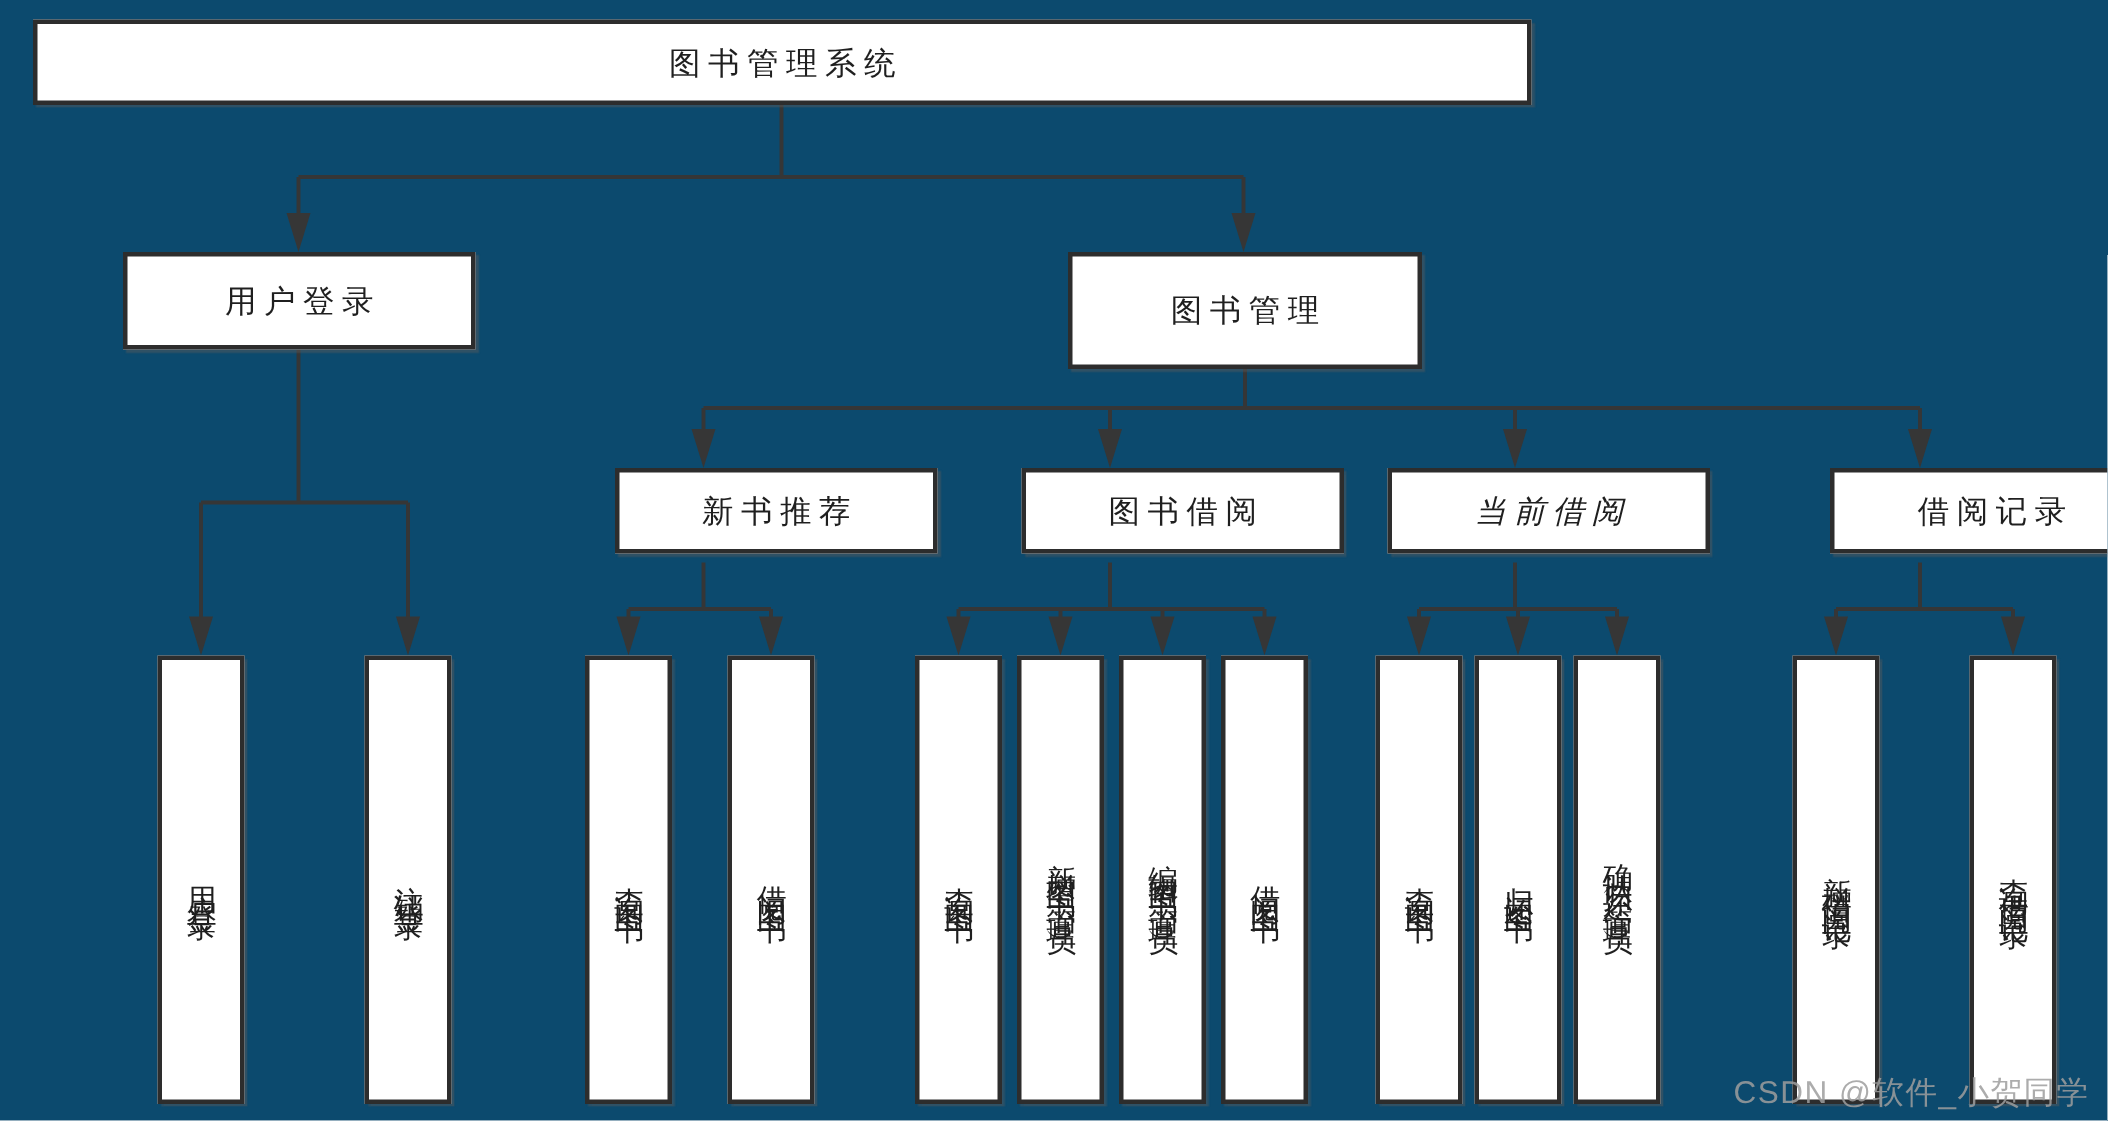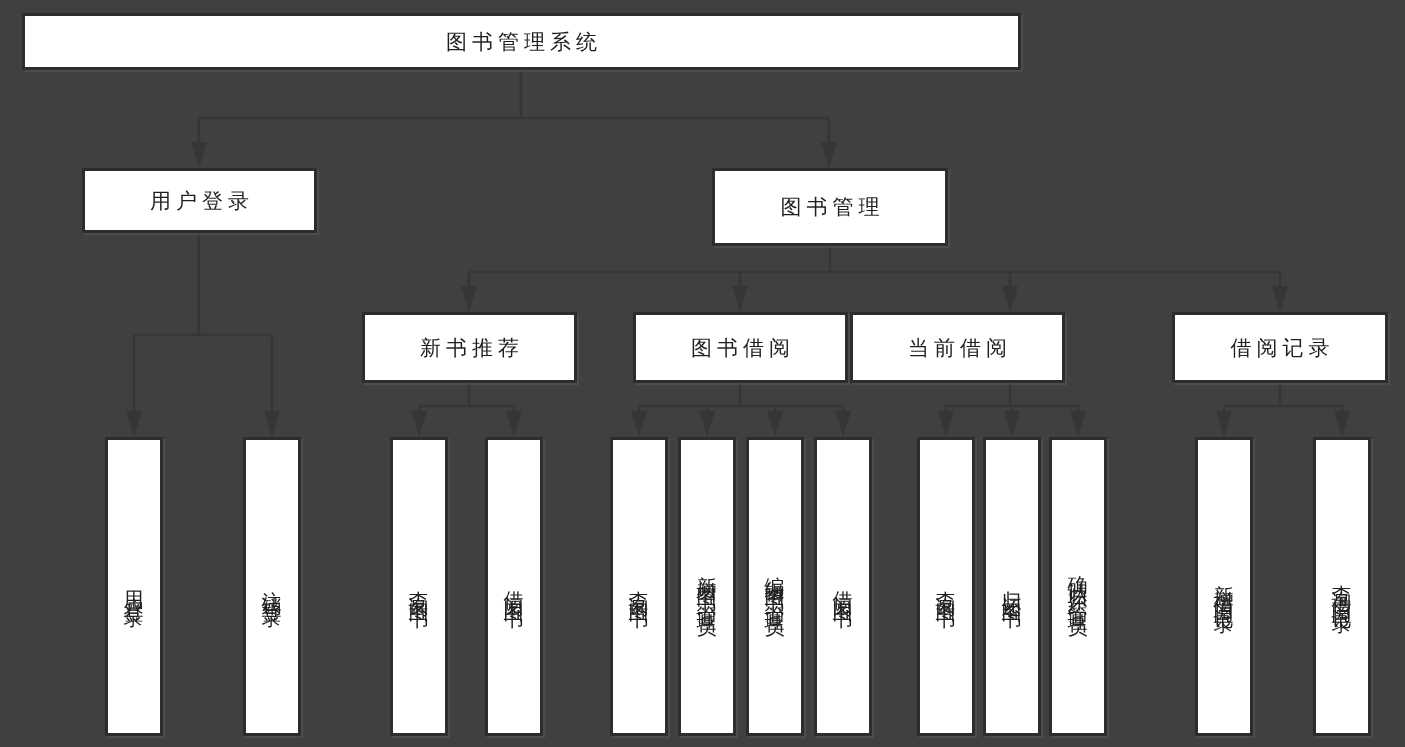--- a/index.html
+++ b/index.html
@@ -1,20 +1,20 @@
 <!DOCTYPE html>
 <html><head>
 <meta charset="utf-8">
 <style>
   html, body { margin: 0; padding: 0; background: #ffffff; }
   #canvas {
     position: relative;
     width: 1405px;
     height: 747px;
-    background: #404040;
+    background: #0c4a6e;
     font-family: "Liberation Sans", "DejaVu Sans", sans-serif;
     overflow: hidden;
   }
   #connectors {
     position: absolute;
     left: 0; top: 0;
     width: 1405px; height: 747px;
   }
   .box {
     position: absolute;
@@ -37,24 +37,24 @@
     writing-mode: vertical-rl;
     text-orientation: mixed;
     font-size: 20px;
     letter-spacing: 6px;
     line-height: 1;
     white-space: nowrap;
   }
   .root  { left: 22px;  top: 13px;  width: 999px; height: 57px; }
   .l2a   { left: 82px;  top: 168px; width: 235px; height: 65px; }
   .l2b   { left: 712px; top: 168px; width: 236px; height: 78px; }
-  .l3    { top: 312px; height: 71px; width: 215px; }
+  .l3    { top: 312px; height: 57px; width: 215px; margin-left: 48px; }
   .l3a   { left: 362px; }
   .l3b   { left: 633px; align-items: center; }
-  .l3c   { left: 850px; }
+  .l3c   { left: 877px; font-style: italic; }
   .l3d   { left: 1172px; width: 216px; text-align: right; }
   .leaf  { top: 437px; width: 58px; height: 299px; }
   .lf1  { left: 105px; }
   .lf2  { left: 243px; }
   .lf3  { left: 390px; }
   .lf4  { left: 485px; }
   .lf5  { left: 610px; }
   .lf6  { left: 678px; }
   .lf7  { left: 746px; }
   .lf8  { left: 814px; }
@@ -183,14 +183,15 @@
     <span class="vtext">确认归还（管理员）</span>
   </div>
 
   <div class="box leaf lf12">
     <span class="vtext">新增借阅记录</span>
   </div>
   <div class="box leaf lf13">
     <span class="vtext">查询借阅记录</span>
   </div>
 
+  <div id="watermark">CSDN @软件_小贺同学</div>
 
 </div>
 
 </body></html>

